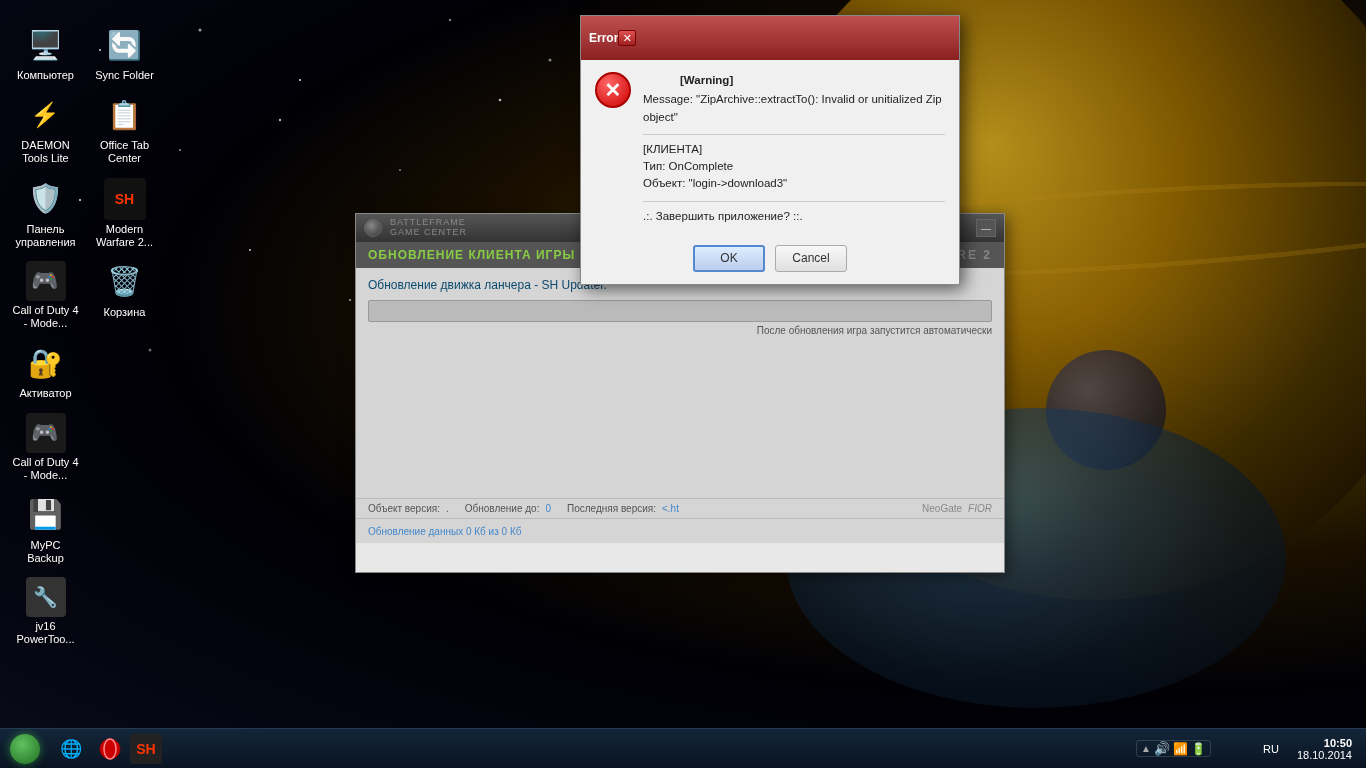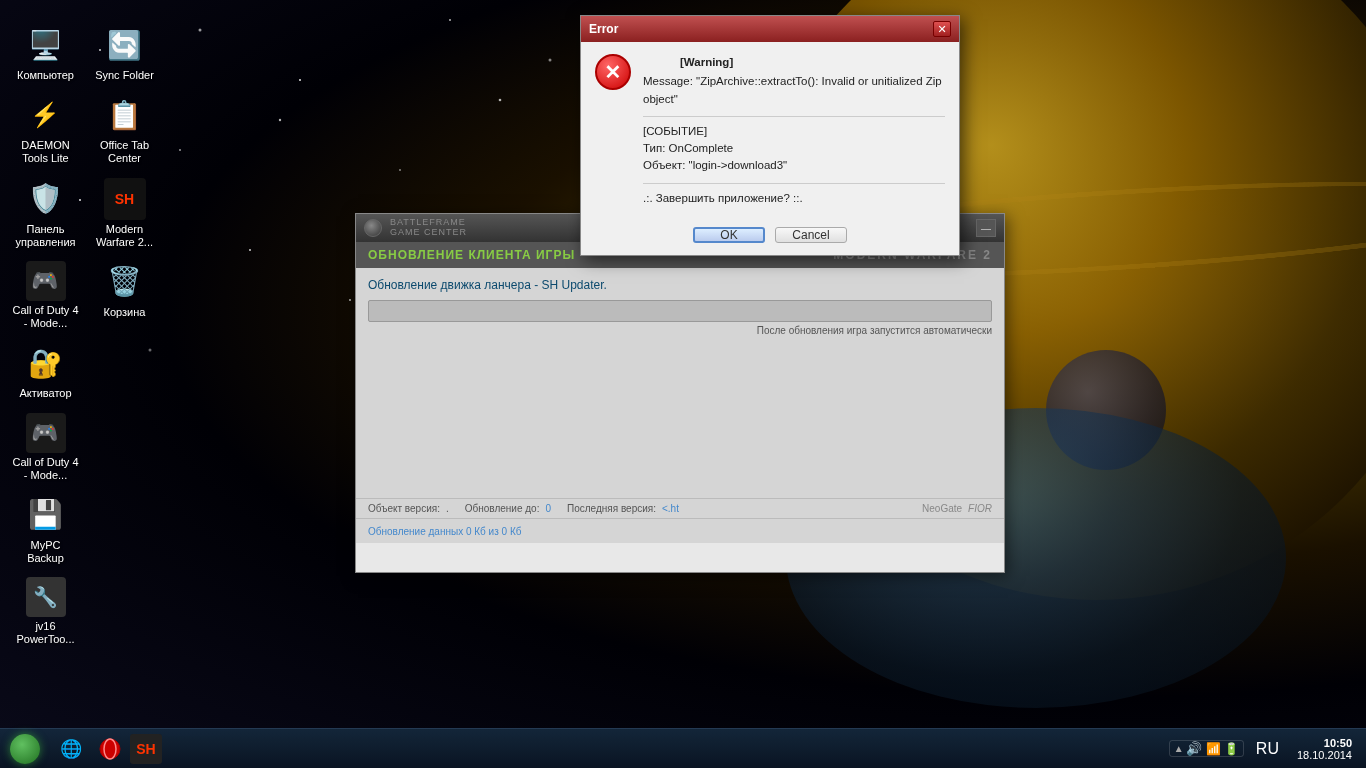--- a/index.html
+++ b/index.html
@@ -127,22 +127,23 @@
       font-size: 11px;
     }
     .taskbar-time {
       text-align: right;
       color: white;
       font-size: 11px;
       padding: 0 6px;
     }
     .taskbar-lang {
       color: white;
-      font-size: 16px;
+      font-size: 11px;
       padding: 0 4px;
+      margin-left: 40px;
     }
 
     
     #desktop-icons {
       position: absolute;
       top: 10px;
       left: 0;
       display: flex;
       flex-direction: column;
       flex-wrap: wrap;
@@ -332,26 +333,25 @@
       position: absolute;
       top: 15px;
       left: 580px;
       width: 380px;
       background: #f0f0f0;
       border: 1px solid #888;
       box-shadow: 4px 4px 16px rgba(0,0,0,0.6);
       z-index: 200;
     }
     .error-titlebar {
-      height: 26px;
+      height: 44px;
       background: linear-gradient(to bottom, #c05050, #8b2020);
       display: flex;
       align-items: center;
       padding: 0 8px;
-      justify-content: space-between;
     }
     .error-title-text {
       color: white;
       font-size: 12px;
       font-weight: bold;
     }
     .error-close-btn {
       width: 18px;
       height: 16px;
       background: linear-gradient(to bottom, #e05050, #a02020);
@@ -406,21 +406,21 @@
       margin: 6px 0;
     }
     .error-buttons {
       display: flex;
       justify-content: center;
       gap: 10px;
       padding: 8px 14px 12px;
     }
     .error-btn {
       min-width: 72px;
-      height: 16px;
+      height: 27px;
       border: 1px solid #aaa;
       background: linear-gradient(to bottom, #f8f8f8, #e0e0e0);
       color: #333;
       font-size: 12px;
       cursor: pointer;
       border-radius: 3px;
       display: flex;
       align-items: center;
       justify-content: center;
       padding: 0 12px;
@@ -565,21 +565,21 @@
       <div class="error-icon-area">
         <div class="error-red-circle">✕</div>
       </div>
       <div class="error-text-area">
         <div class="error-section">
           <div class="error-warning">[Warning]</div>
           <div>Message: "ZipArchive::extractTo(): Invalid or unitialized Zip object"</div>
         </div>
         <div class="error-separator"></div>
         <div class="error-section">
-          <div>[СОБЫТИЕ]</div>
+          <div>[КЛИЕНТА]</div>
           <div>Тип: OnComplete</div>
           <div>Объект: "login-&gt;download3"</div>
         </div>
         <div class="error-separator"></div>
         <div>.:. Завершить приложение? ::.</div>
       </div>
     </div>
     <div class="error-buttons">
       <button class="error-btn error-btn-ok">OK</button>
       <button class="error-btn">Cancel</button>

